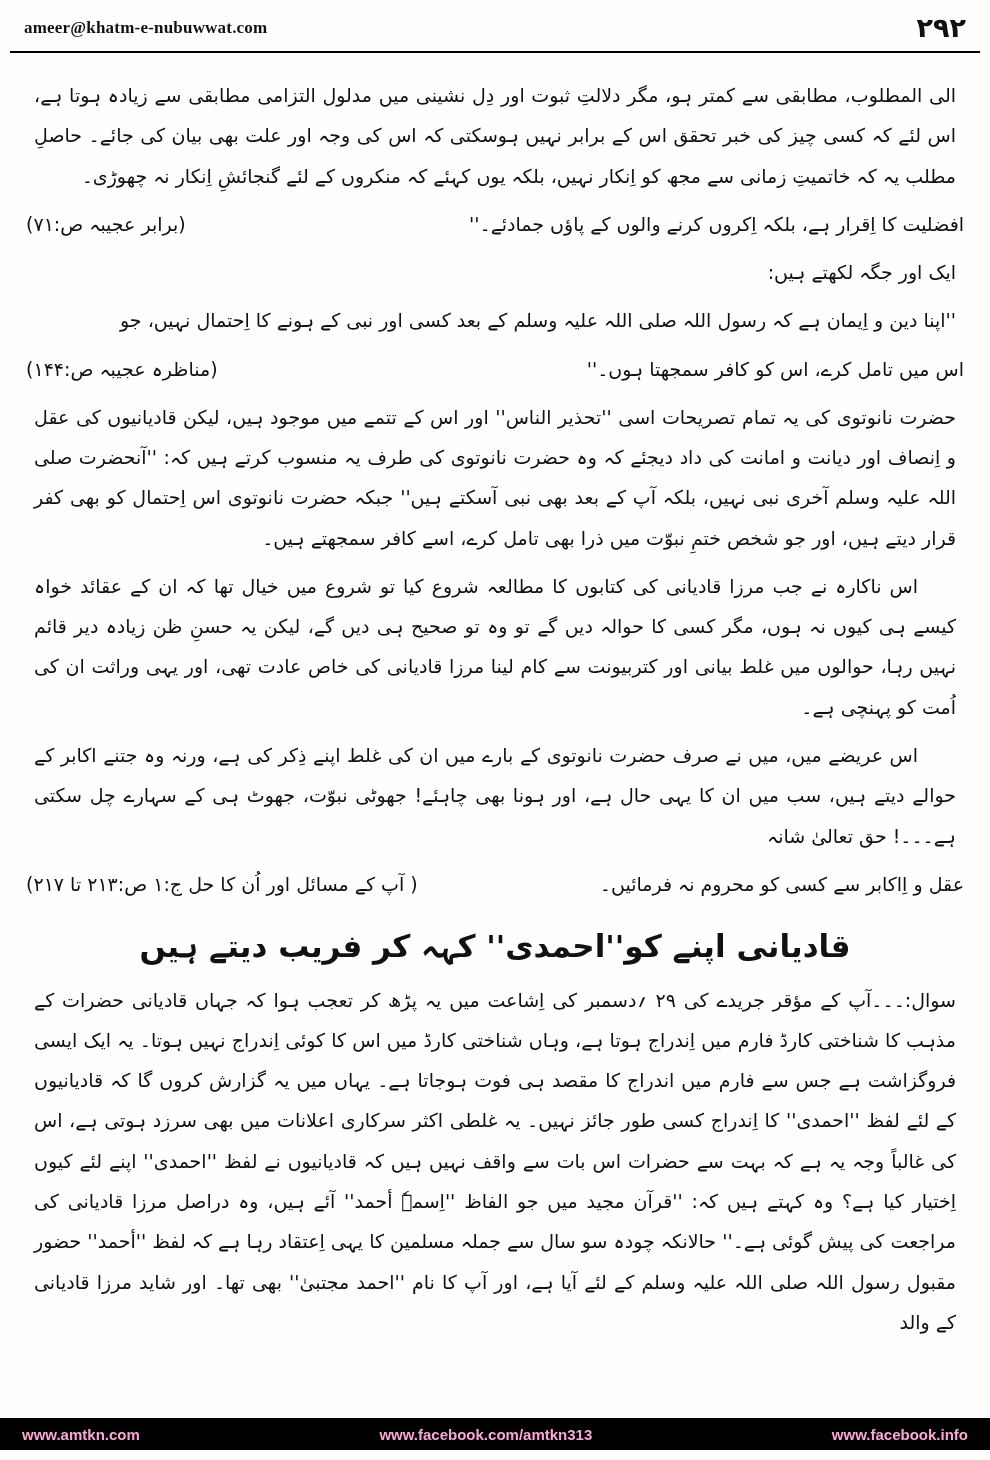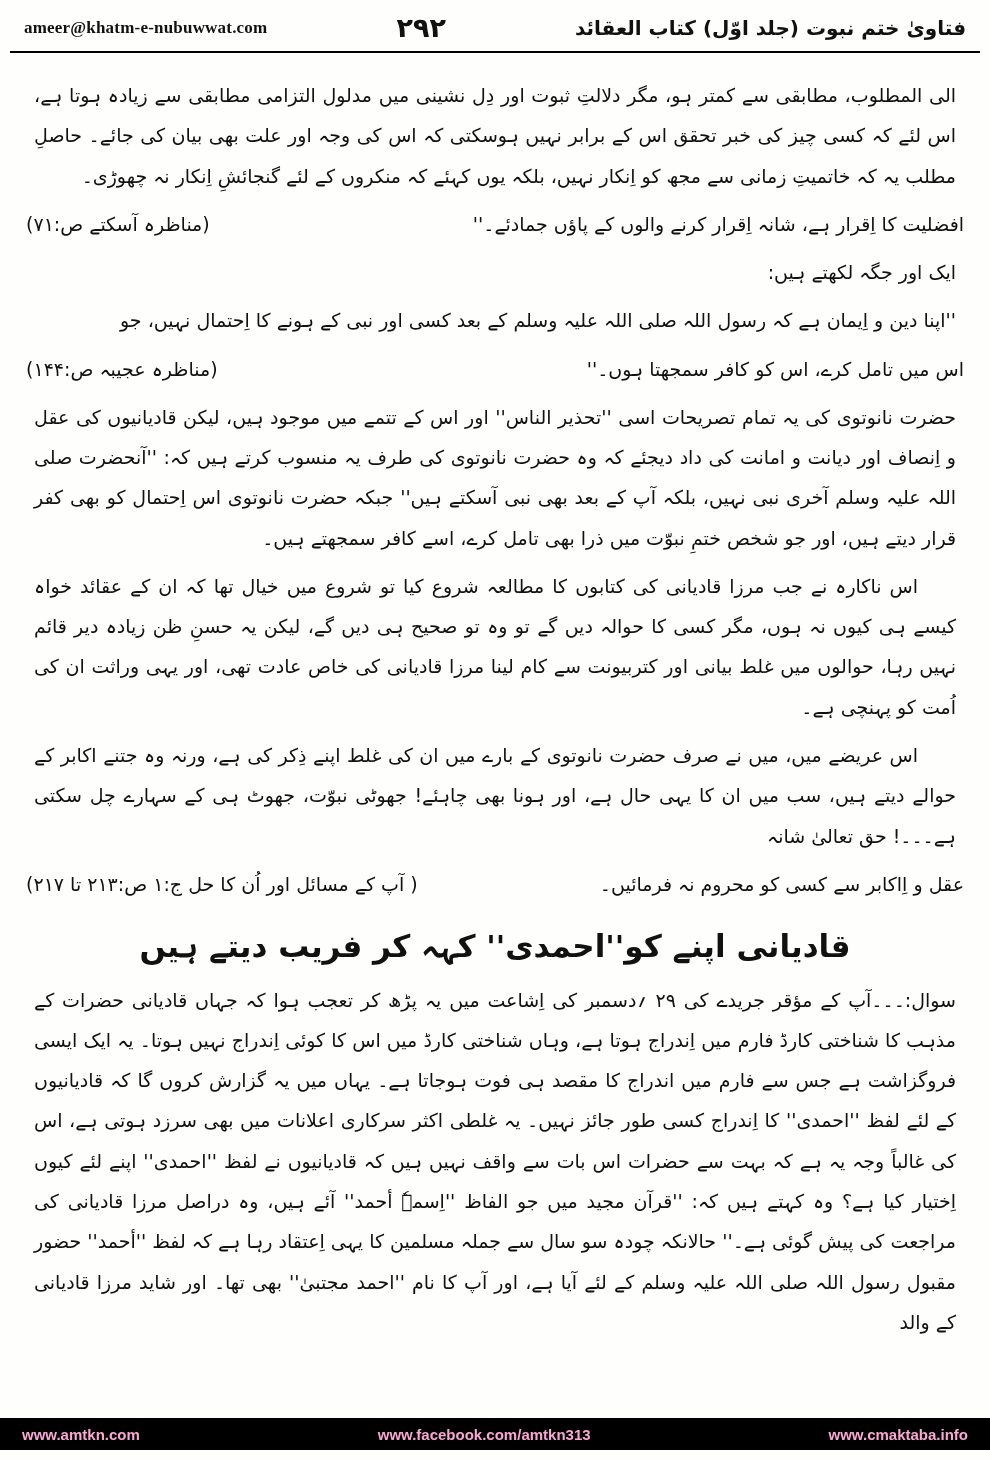--- a/index.html
+++ b/index.html
@@ -76,31 +76,30 @@
   }
 </style>
 </head>
 <body>
 
 <div class="page">
 
   <header class="header">
     <span class="email">ameer@khatm-e-nubuwwat.com</span>
     <span class="page-num">۲۹۲</span>
-    <span class="title">فتاویٰ ختم نبوت (جلد اوّل) کتاب العقائد</span>
   </header>
 
   <div class="rule"></div>
 
   <main class="body">
 
     <p class="para">الی المطلوب، مطابقی سے کمتر ہو، مگر دلالتِ ثبوت اور دِل نشینی میں مدلول التزامی مطابقی سے زیادہ ہوتا ہے، اس لئے کہ کسی چیز کی خبر تحقق اس کے برابر نہیں ہوسکتی کہ اس کی وجہ اور علت بھی بیان کی جائے۔ حاصلِ مطلب یہ کہ خاتمیتِ زمانی سے مجھ کو اِنکار نہیں، بلکہ یوں کہئے کہ منکروں کے لئے گنجائشِ اِنکار نہ چھوڑی۔</p>
     <div class="ref-line">
-      <span>افضلیت کا اِقرار ہے، شانہ اِقرار کرنے والوں کے پاؤں جمادئے۔''</span>
-      <span class="ref">(مناظرہ آسکتے ص:۷۱)</span>
+      <span>افضلیت کا اِقرار ہے، بلکہ اِکروں کرنے والوں کے پاؤں جمادئے۔''</span>
+      <span class="ref">(برابر عجیبہ ص:۷۱)</span>
     </div>
 
     <p class="para single-line">ایک اور جگہ لکھتے ہیں:</p>
 
     <p class="para">''اپنا دین و اِیمان ہے کہ رسول اللہ صلی اللہ علیہ وسلم کے بعد کسی اور نبی کے ہونے کا اِحتمال نہیں، جو</p>
     <div class="ref-line">
       <span>اس میں تامل کرے، اس کو کافر سمجھتا ہوں۔''</span>
       <span class="ref">(مناظرہ عجیبہ ص:۱۴۴)</span>
     </div>
 
@@ -116,16 +115,16 @@
 
     <h2 class="section-heading">قادیانی اپنے کو''احمدی'' کہہ کر فریب دیتے ہیں</h2>
 
     <p class="para">سوال:۔۔۔آپ کے مؤقر جریدے کی ۲۹ ؍دسمبر کی اِشاعت میں یہ پڑھ کر تعجب ہوا کہ جہاں قادیانی حضرات کے مذہب کا شناختی کارڈ فارم میں اِندراج ہوتا ہے، وہاں شناختی کارڈ میں اس کا کوئی اِندراج نہیں ہوتا۔ یہ ایک ایسی فروگزاشت ہے جس سے فارم میں اندراج کا مقصد ہی فوت ہوجاتا ہے۔ یہاں میں یہ گزارش کروں گا کہ قادیانیوں کے لئے لفظ ''احمدی'' کا اِندراج کسی طور جائز نہیں۔ یہ غلطی اکثر سرکاری اعلانات میں بھی سرزد ہوتی ہے، اس کی غالباً وجہ یہ ہے کہ بہت سے حضرات اس بات سے واقف نہیں ہیں کہ قادیانیوں نے لفظ ''احمدی'' اپنے لئے کیوں اِختیار کیا ہے؟ وہ کہتے ہیں کہ: ''قرآن مجید میں جو الفاظ ''اِسمہٗ أحمد'' آئے ہیں، وہ دراصل مرزا قادیانی کی مراجعت کی پیش گوئی ہے۔'' حالانکہ چودہ سو سال سے جملہ مسلمین کا یہی اِعتقاد رہا ہے کہ لفظ ''أحمد'' حضور مقبول رسول اللہ صلی اللہ علیہ وسلم کے لئے آیا ہے، اور آپ کا نام ''احمد مجتبیٰ'' بھی تھا۔ اور شاید مرزا قادیانی کے والد</p>
 
   </main>
 
   <footer class="footer">
     <span>www.amtkn.com</span>
     <span>www.facebook.com/amtkn313</span>
-    <span>www.cmaktaba.info</span>
+    <span>www.facebook.info</span>
   </footer>
 
 </div>
 
 </body></html>

